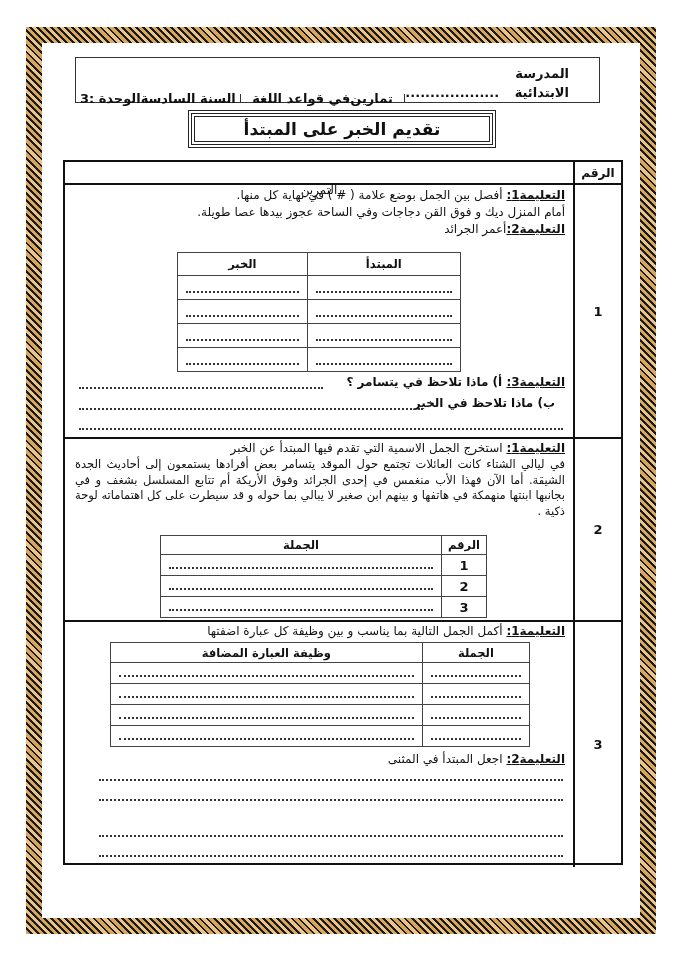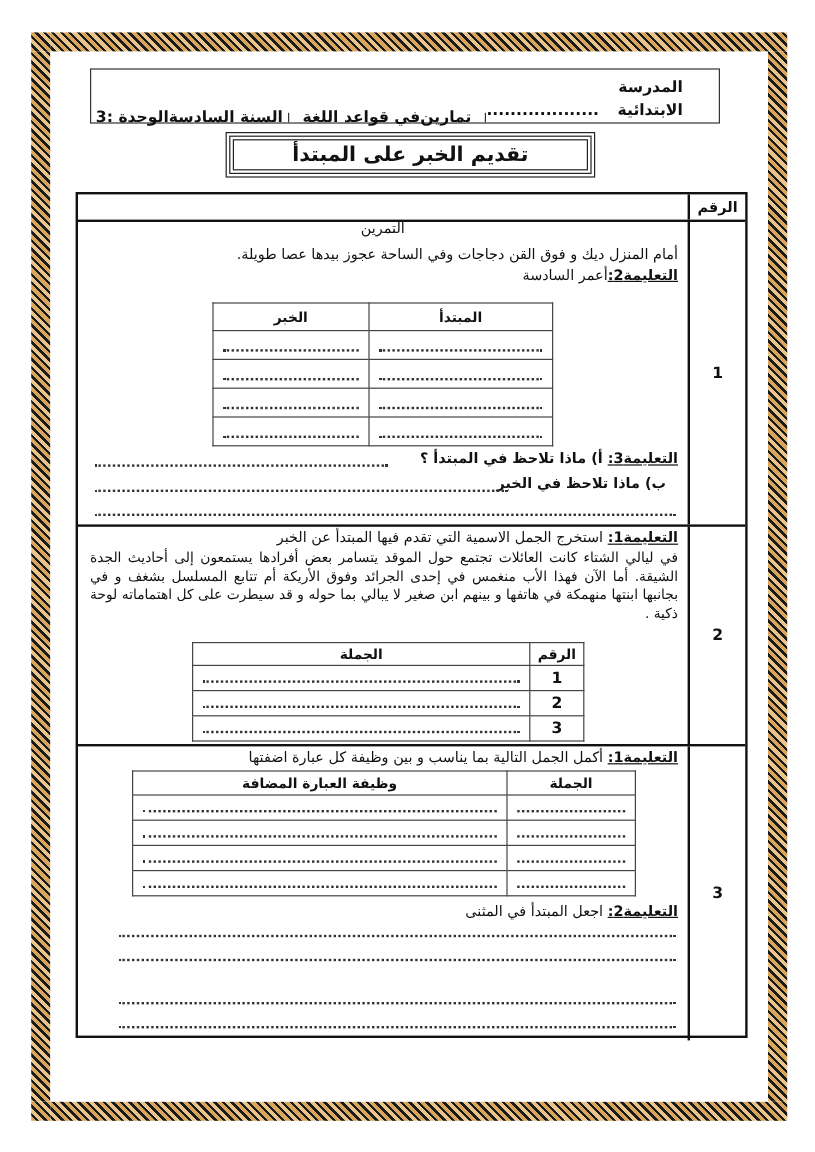--- a/index.html
+++ b/index.html
@@ -98,23 +98,26 @@
 <div class="main">
 
   <div class="row" style="top:0;height:23px;">
     <div class="numcol" style="font-size:12px;">الرقم</div>
     <div class="hrow-title">التمرين</div>
   </div>
 
   <div class="row" style="top:23px;height:254px;">
     <div class="numcol">1</div>
     <div class="content">
+      <div class="line" style="top:3px;">
+        <span class="lbl">التعليمة1:</span><span> أفصل بين الجمل بوضع علامة ( # ) في نهاية كل منها.</span>
+      </div>
       <div class="line" style="top:20px;">أمام المنزل ديك  و  فوق القن دجاجات وفي الساحة عجوز  بيدها عصا طويلة.</div>
       <div class="line" style="top:37px;">
-        <span class="lbl">التعليمة2:</span><span>أعمر السادسة</span>
+        <span class="lbl">التعليمة2:</span><span>أعمر الجرائد</span>
       </div>
 
       <table class="inner" style="left:112px;top:67px;width:284px;">
         <tbody>
             <tr style="height:23px;">
           <th>المبتدأ</th>
           <th>الخبر</th>
         </tr>
         <tr style="height:24px;">
               <td class="fill"></td>
@@ -129,21 +132,21 @@
               <td class="fill"></td>
             </tr>
         <tr style="height:24px;">
               <td class="fill"></td>
               <td class="fill"></td>
             </tr>
       </tbody>
         </table>
 
       <div class="line bold" style="top:190px;">
-        <span class="lbl">التعليمة3:</span><span> أ) ماذا تلاحظ في المبتدأ ؟ </span>
+        <span class="lbl">التعليمة3:</span><span> أ) ماذا تلاحظ في يتسامر ؟ </span>
       </div>
       <div class="dots" style="top:202px;left:14px;right:250px;"></div>
       <div class="line bold" style="top:211px;right:18px;">ب) ماذا تلاحظ في الخبر</div>
       <div class="dots" style="top:223px;left:14px;right:150px;"></div>
       <div class="dots" style="top:243px;"></div>
     </div>
   </div>
 
   <div class="row" style="top:277px;height:183px;">
     <div class="numcol">2</div>

